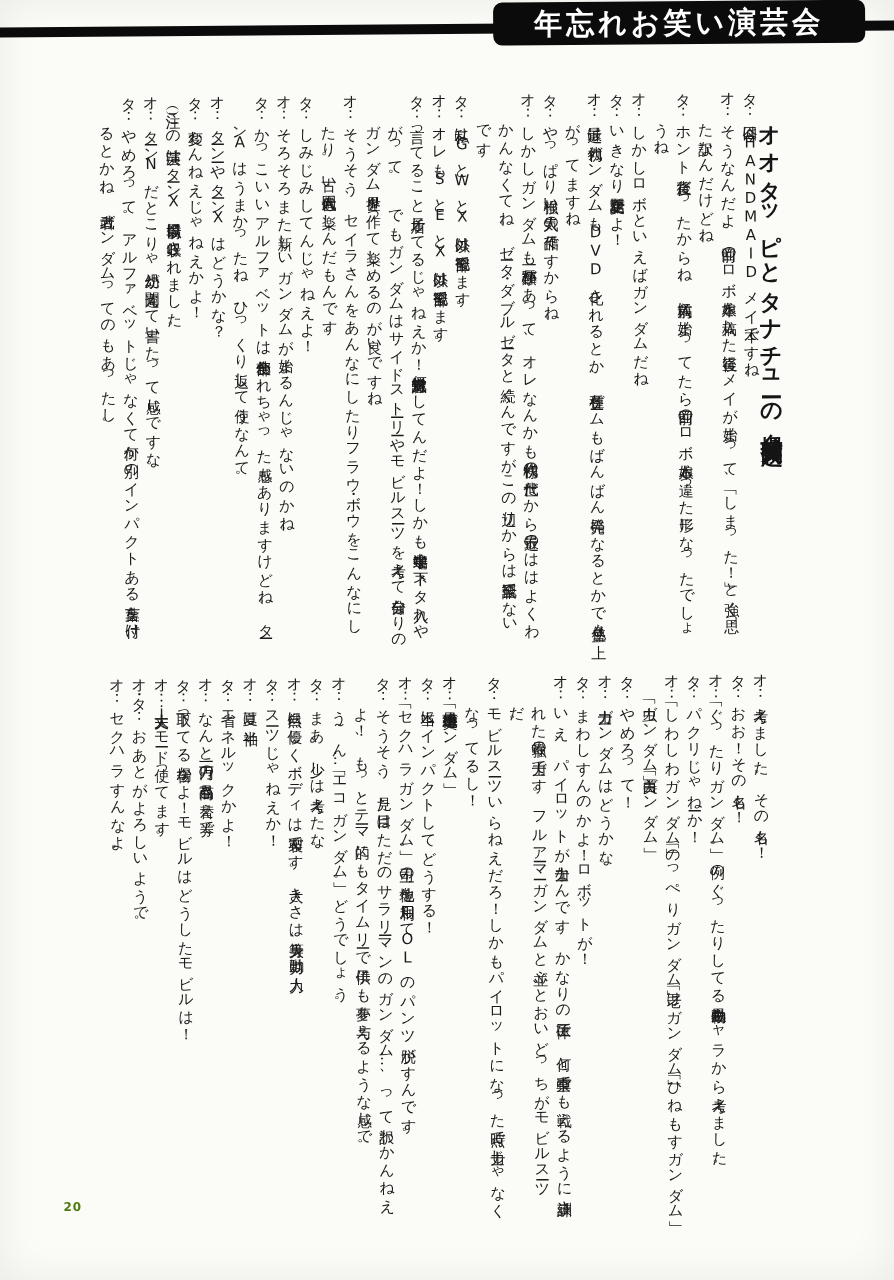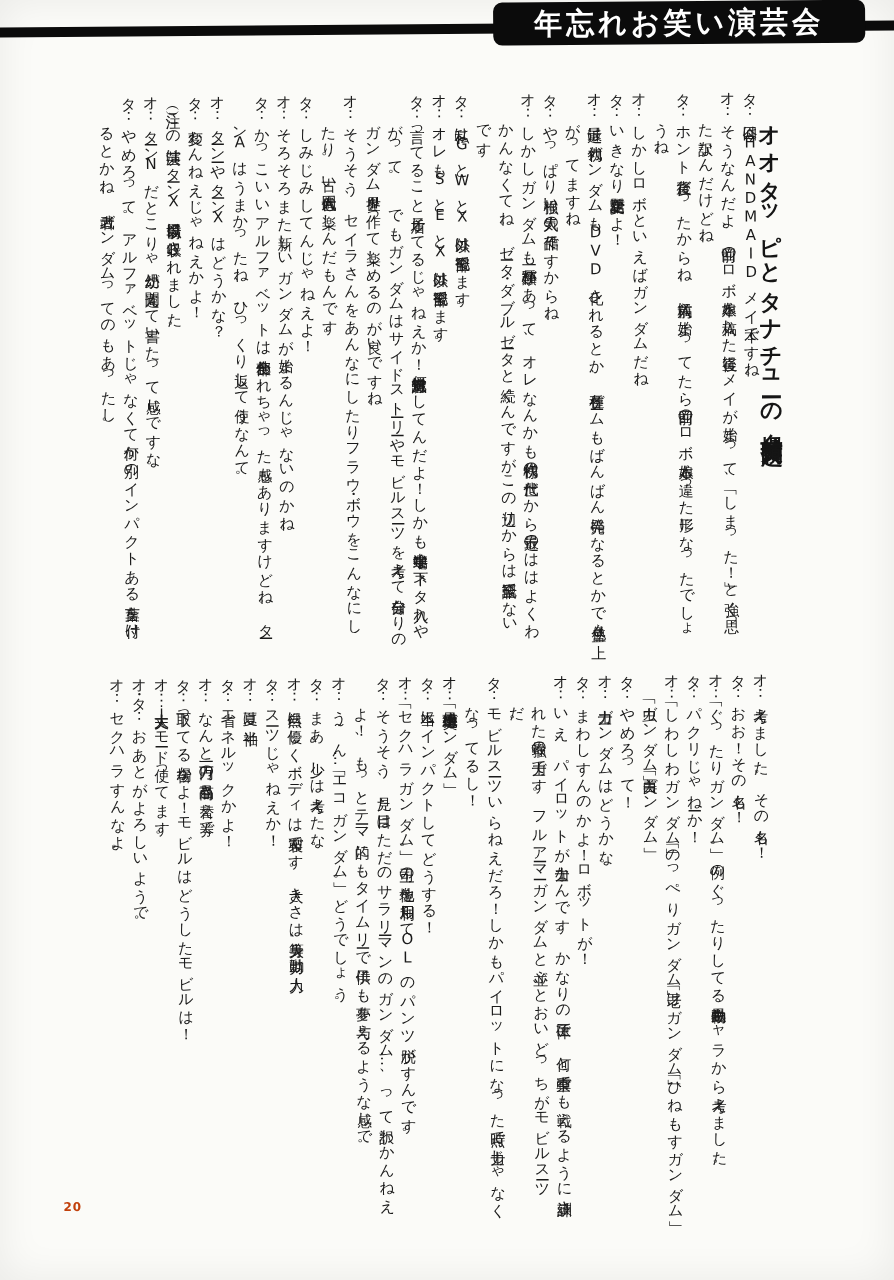--- a/index.html
+++ b/index.html
@@ -65,21 +65,21 @@
     letter-spacing:0.5px;
     padding-top:2em;             
     text-indent:-2em;
     text-align:start;
   }
   .vblock p.line.note { text-indent:-1em; }
   .lat { text-orientation:upright; }   
   
   .pagenum {
     position:absolute; left:58px; top:1197px;
-    font-size:12px; font-weight:bold; color:#c2410c;
+    font-size:12px; font-weight:bold; color:#4d7c0f;
     letter-spacing:1px;
   }
 </style>
 </head>
 <body>
 
 <div class="page">
   <div class="tilt">
 
     <div class="banner-rule"></div>

